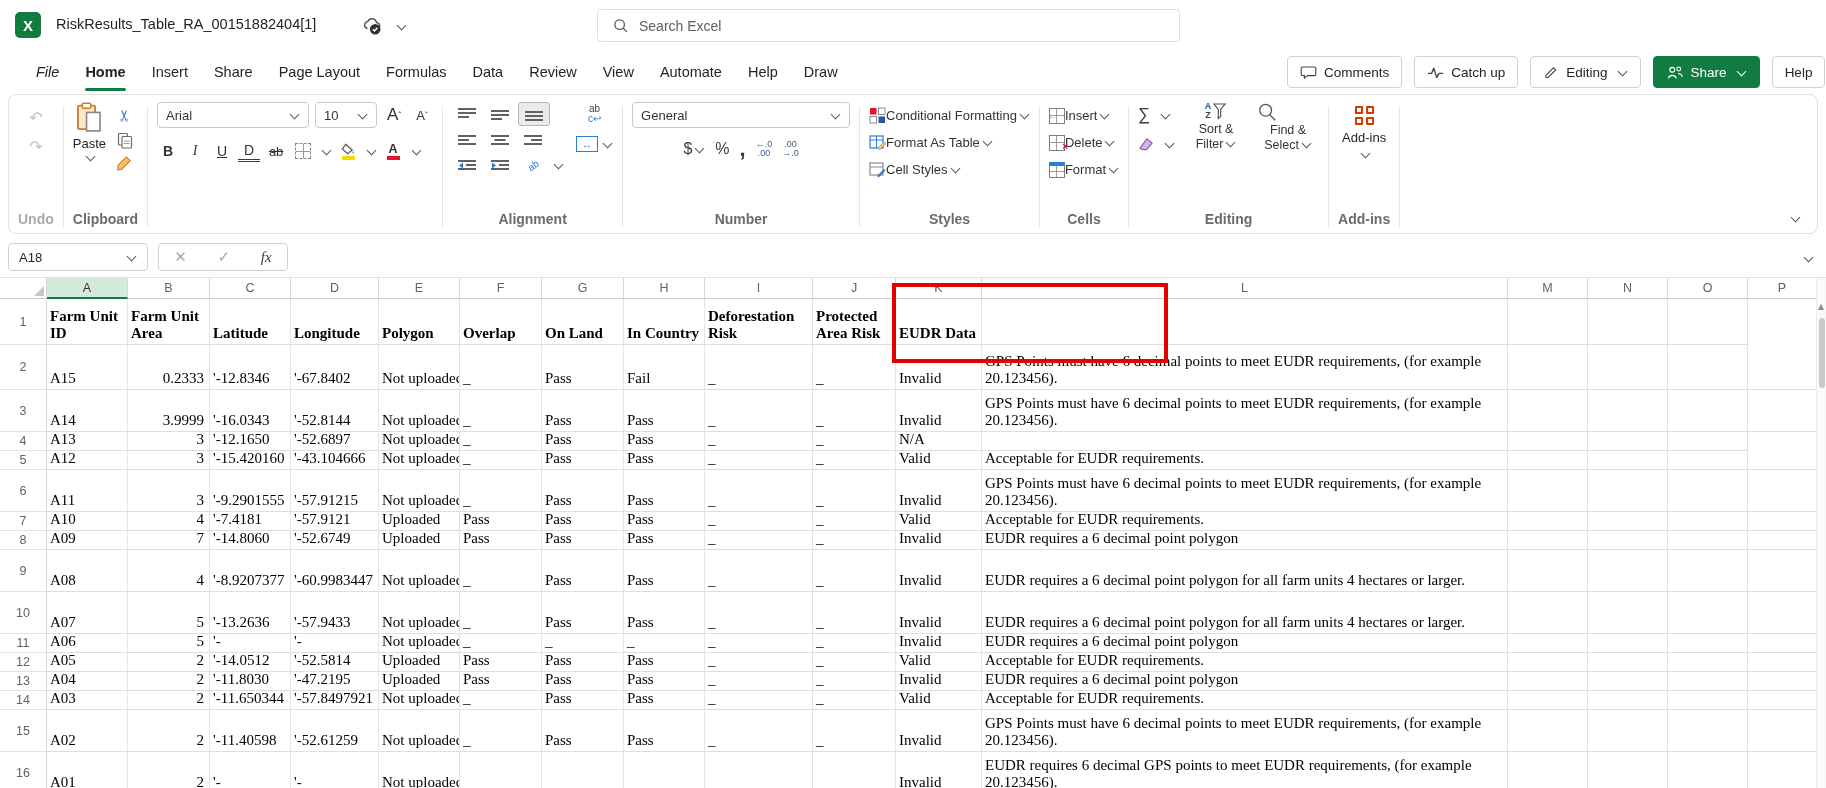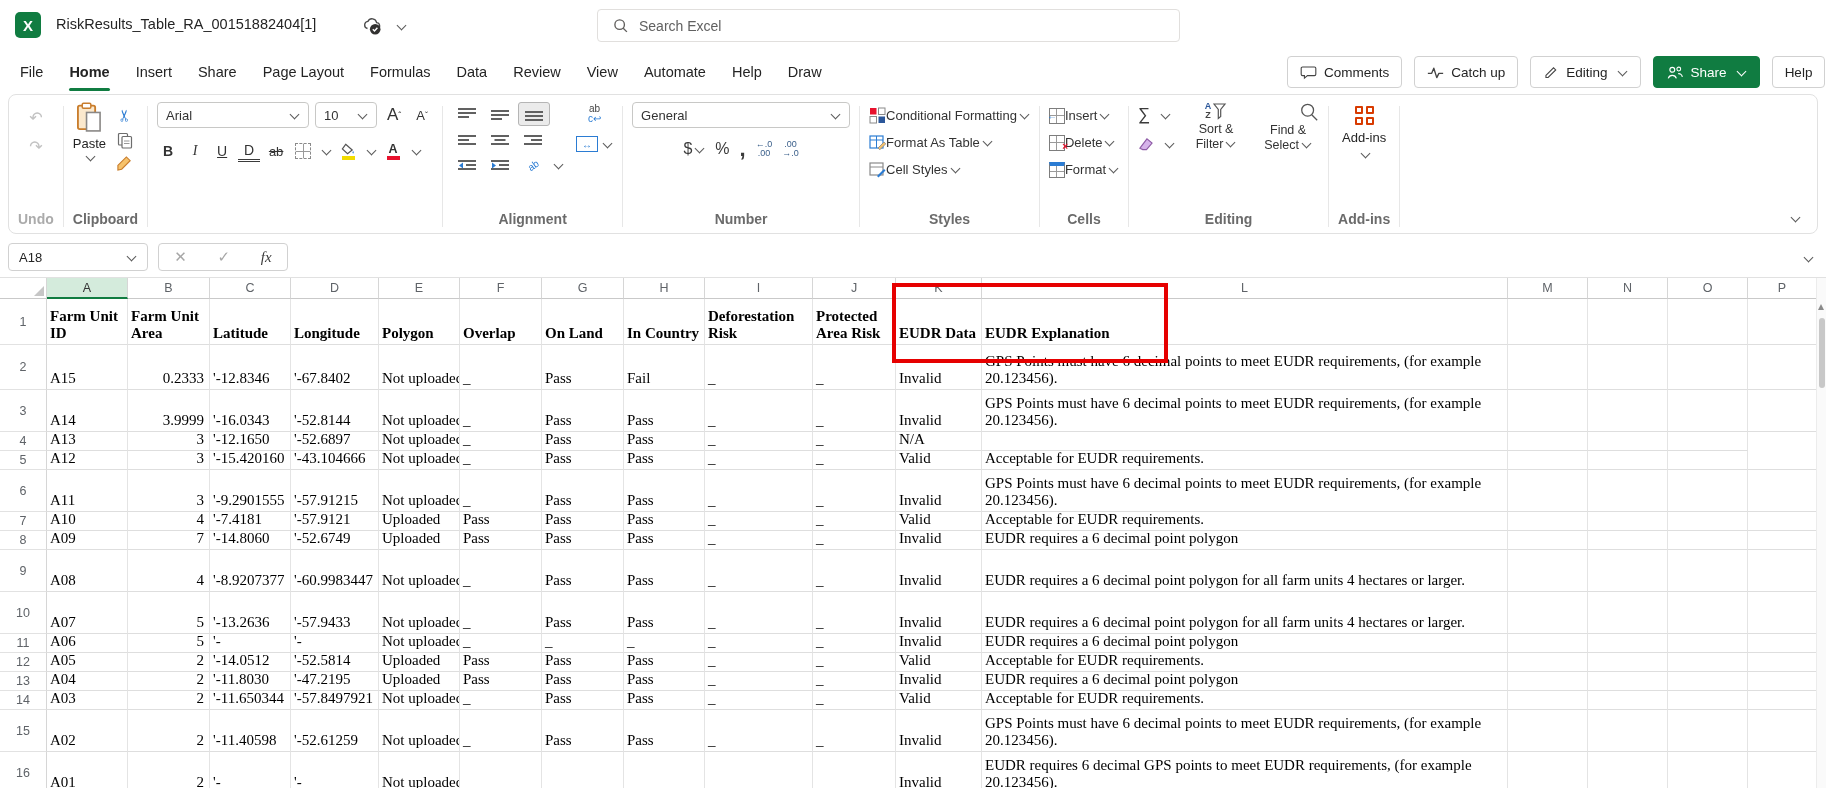--- a/index.html
+++ b/index.html
@@ -15,21 +15,21 @@
   #file-name{position:absolute;left:56px;top:16px;font-size:14.5px;color:#242424;}
   #save-badge{position:absolute;left:362px;top:16px;width:20px;height:20px;}
   #title-chev{position:absolute;left:394px;top:22px;}
   #searchbox{position:absolute;left:597px;top:9px;width:583px;height:33px;border:1px solid #e1dfdd;
              border-radius:4px;background:#fff;display:flex;align-items:center;gap:10px;padding:0 14px;box-sizing:border-box;}
   #searchbox .ph{font-size:14px;color:#616161;}
 
   
   #menubar{position:absolute;left:0;top:52px;width:1826px;height:40px;display:flex;align-items:center;}
   .mtab{font-size:14.5px;color:#242424;padding:0 13px;position:relative;height:40px;display:flex;align-items:center;}
-  .mtab:first-child{padding-left:20px;}
+  .mtab:first-child{padding-left:36px;font-style:italic;}
   .mtab.active{font-weight:700;}
   .mtab.active::after{content:"";position:absolute;left:13px;right:13px;bottom:1px;height:3px;background:#107c41;border-radius:2px;}
 
   #actions{position:absolute;left:1287px;top:56px;display:flex;gap:12px;align-items:center;}
   .abtn{height:32px;border:1px solid #d1d1d1;border-radius:4px;background:#fff;display:flex;align-items:center;
         gap:7px;padding:0 12px;font-size:13.5px;color:#242424;box-sizing:border-box;white-space:nowrap;}
   .abtn.green{background:#107c41;border-color:#107c41;color:#fff;}
 
   
   #ribbon{position:absolute;left:8px;top:94px;width:1810px;height:140px;border:1px solid #e1e1e1;border-radius:8px;
@@ -450,21 +450,21 @@
             <span>A</span>
               <span style="color:#444;">Z</span>
             </span>
           <svg width="14" height="17" viewBox="0 0 14 17">
               <path d="M1 1 h11 l-4.3 5.5 v7 l-2.4 2 v-9z" fill="none" stroke="#555" stroke-width="1.2"></path>
             </svg>
         </span>
         <span style="font-size:12.5px;color:#333;text-align:center;line-height:15px;margin-top:2px;">
           <span>Sort &amp; Filter</span><span class="chv"></span></span>
       </div>
-      <div class="rcol" style="align-items:flex-end;width:62px;">
+      <div class="rcol" style="align-items:flex-start;width:62px;">
         <svg width="20" height="20" viewBox="0 0 22 22">
           <circle cx="9.5" cy="9" r="6.5" fill="none" stroke="#555" stroke-width="1.4"></circle>
           <line x1="14" y1="14" x2="20" y2="20" stroke="#555" stroke-width="1.4"></line>
         </svg>
         <span style="font-size:12.5px;color:#333;text-align:center;line-height:15px;margin-top:1px;">
           <span>Find &amp; Select</span><span class="chv"></span></span>
       </div>
     </div>
     <div class="glabel">Editing</div>
   </div>
@@ -529,21 +529,20 @@
         <div class="cell">Farm Unit Area</div>
         <div class="cell">Latitude</div>
         <div class="cell">Longitude</div>
         <div class="cell">Polygon</div>
         <div class="cell">Overlap</div>
         <div class="cell">On Land</div>
         <div class="cell">In Country</div>
         <div class="cell">Deforestation Risk</div>
         <div class="cell">Protected Area Risk</div>
         <div class="cell">EUDR Data</div>
-        <div class="cell wrapc">EUDR Explanation</div>
         <div class="cell"></div>
         <div class="cell"></div>
         <div class="cell"></div>
         <div class="cell"></div>
       </div>
       <div class="grow" style="height: 45px;">
         <div class="rowh">2</div>
         <div class="cell">A15</div>
         <div class="cell num">0.2333</div>
         <div class="cell">'-12.8346</div>

